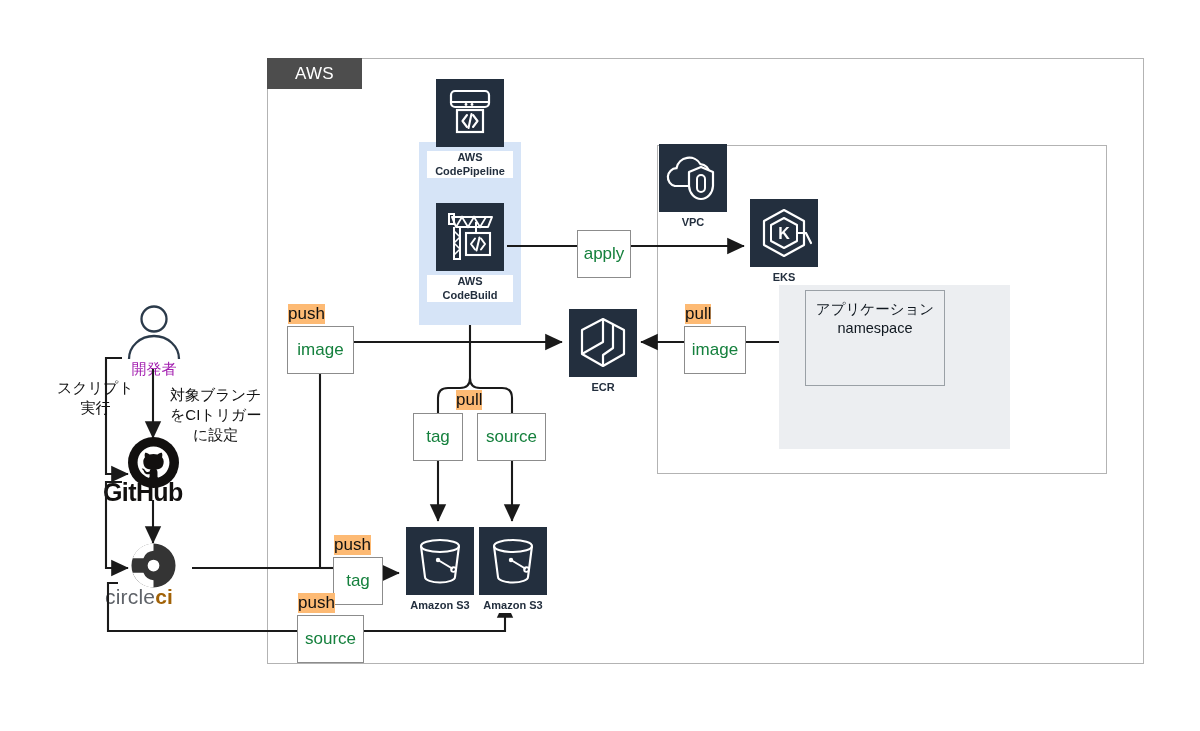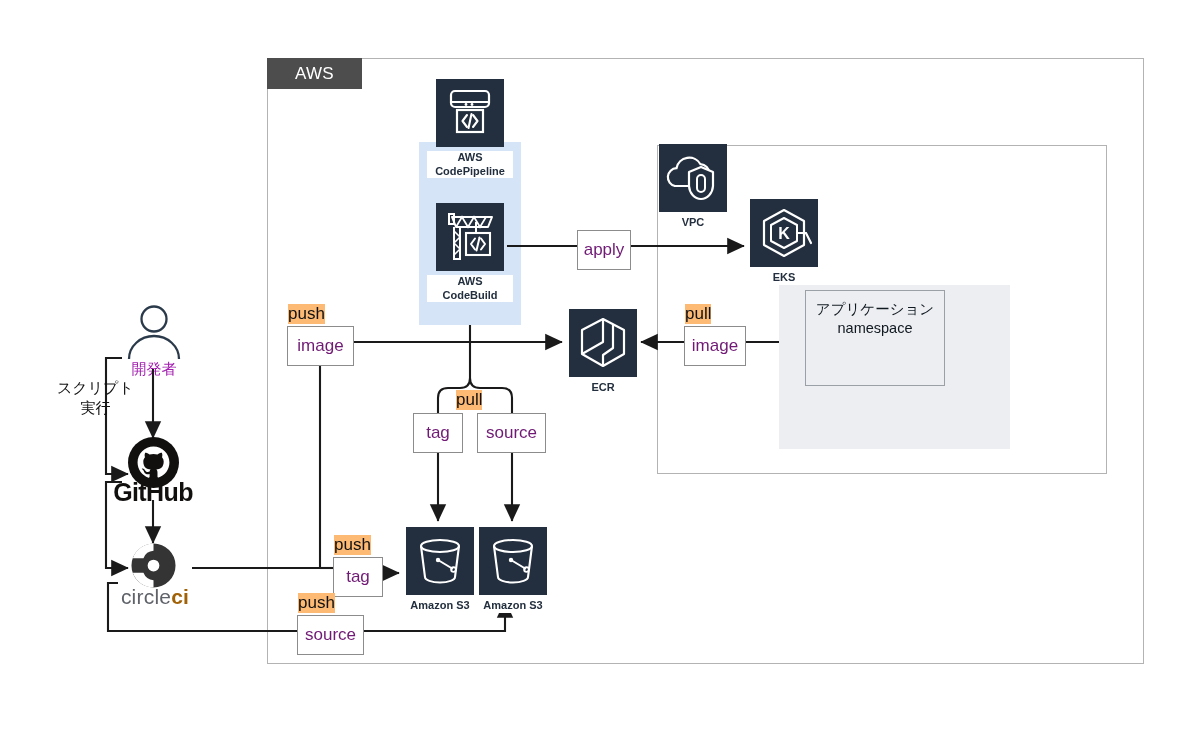--- a/index.html
+++ b/index.html
@@ -110,22 +110,22 @@
   
   .ebox {
     position: absolute;
     border: 1px solid #8c8c8c;
     background: #ffffff;
     box-sizing: border-box;
     display: flex;
     align-items: center;
     justify-content: center;
     font-size: 17px;
-    color: #701a75;
-    height: 40px;
+    color: #15803d;
+    height: 48px;
     z-index: 6;
     text-align: right;
   }
   .etext {
     position: absolute;
     font-size: 17px;
     color: #111111;
     background: #fdba74;
     white-space: nowrap;
     z-index: 6;
@@ -150,21 +150,20 @@
   }
   .actor-label {
     position: absolute;
     font-size: 15px;
     color: #a21caf;
     white-space: nowrap;
     text-align: center;
   }
   .brand {
     position: absolute;
-    text-align: center;
     white-space: nowrap;
   }
   .gh-word {
     font-size: 25px;
     font-weight: bold;
     color: #12100f;
     letter-spacing: -0.6px;
   }
   .cc-word {
     font-size: 21px;
@@ -248,20 +247,25 @@
 
   <div class="etext" style="left:334px; top:535px;">push</div>
   <div class="ebox" style="left:333px; top:557px; width:50px;">tag</div>
 
   <div class="etext" style="left:298px; top:593px;">push</div>
   <div class="ebox" style="left:297px; top:615px; width:67px;">source</div>
 
   <div class="jp" style="left:25px; top:378px;margin-left:32px;">
     <span>スクリプト</span><br>
     <span>実行</span>
+  </div>
+  <div class="jp" style="left:170px; top:385px;">
+    <span>対象ブランチ</span><br>
+    <span>をCIトリガー</span><br>
+    <span>に設定</span>
   </div>
 
   <div class="abs" style="left:120px; top:305px; z-index:5;">
     <svg width="68" height="55" viewBox="0 0 68 55">
       <circle cx="34" cy="14" r="12.5" fill="none" stroke="#2b3a4a" stroke-width="2.3"></circle>
       <path d="M9,54 a25,23 0 0 1 50,0" fill="none" stroke="#2b3a4a" stroke-width="2.3"></path>
     </svg>
   </div>
   <div class="actor-label" style="left:104px; top:360px; width:100px;">開発者</div>
 

